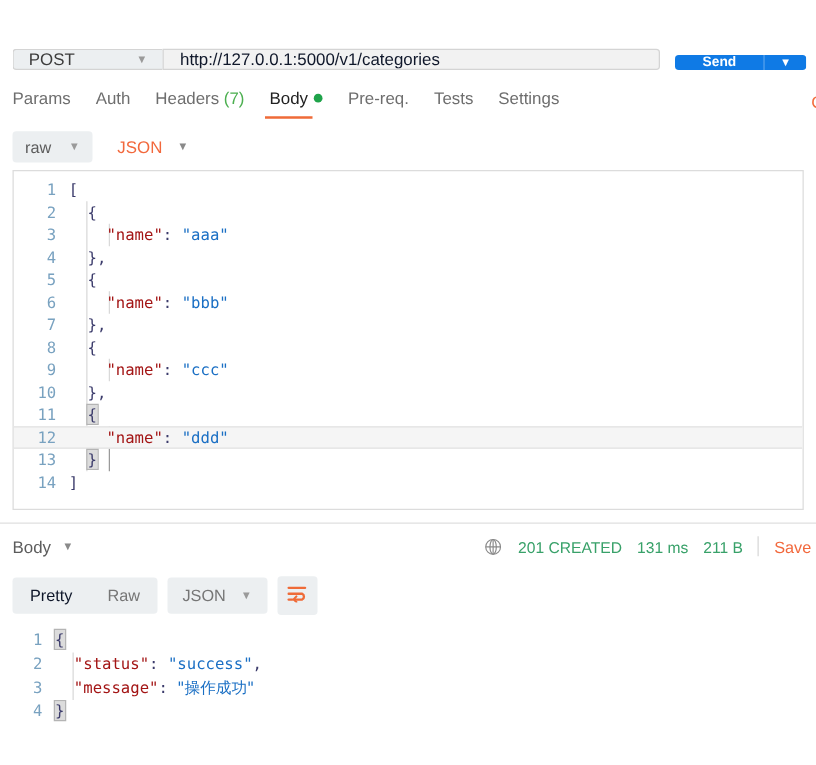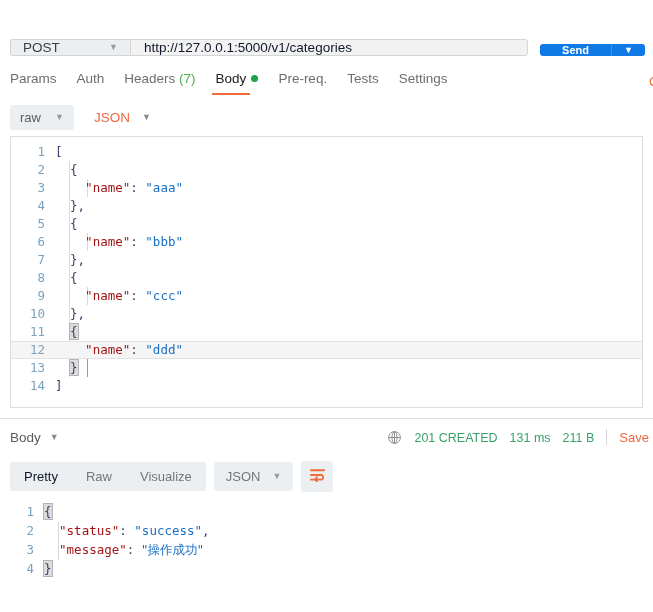--- a/index.html
+++ b/index.html
@@ -453,21 +453,20 @@
     <span class="stat-val">211 B</span>
     <span class="stat-sep"></span>
     <span class="save-link">Save</span>
   </div>
 </div>
 
 <div class="resp-tabs-row">
   <div class="tab-group">
     <div class="resp-tab active"><span>Pretty</span></div>
     <div class="resp-tab"><span>Raw</span></div>
-    <div class="resp-tab"><span>Visualize</span></div>
   </div>
   <div class="resp-json-select">
     <span>JSON</span>
     <span class="caret">▼</span>
   </div>
   <button class="wrap-btn">
     <span>
       <svg width="17" height="15" viewBox="0 0 18 16" fill="none" stroke="#ef6b38" stroke-width="2" stroke-linecap="round">
         <line x1="2" y1="3.5" x2="16" y2="3.5"></line>
         <path d="M2 8.5 H13.5 a2.8 2.8 0 0 1 0 5 H7"></path>

